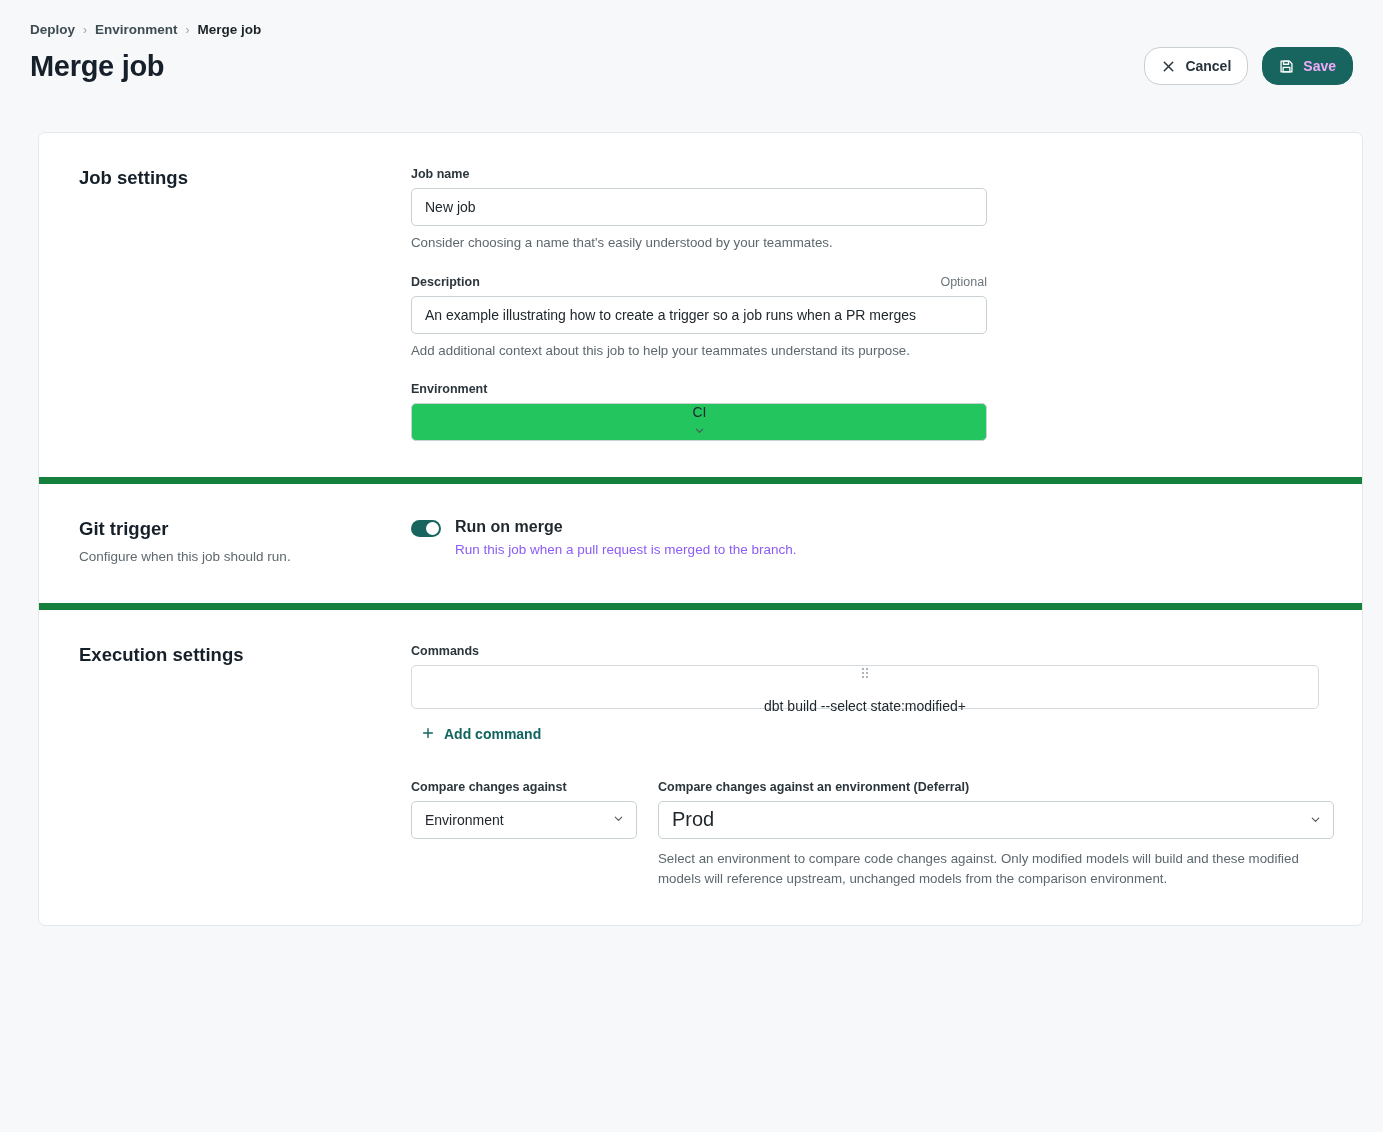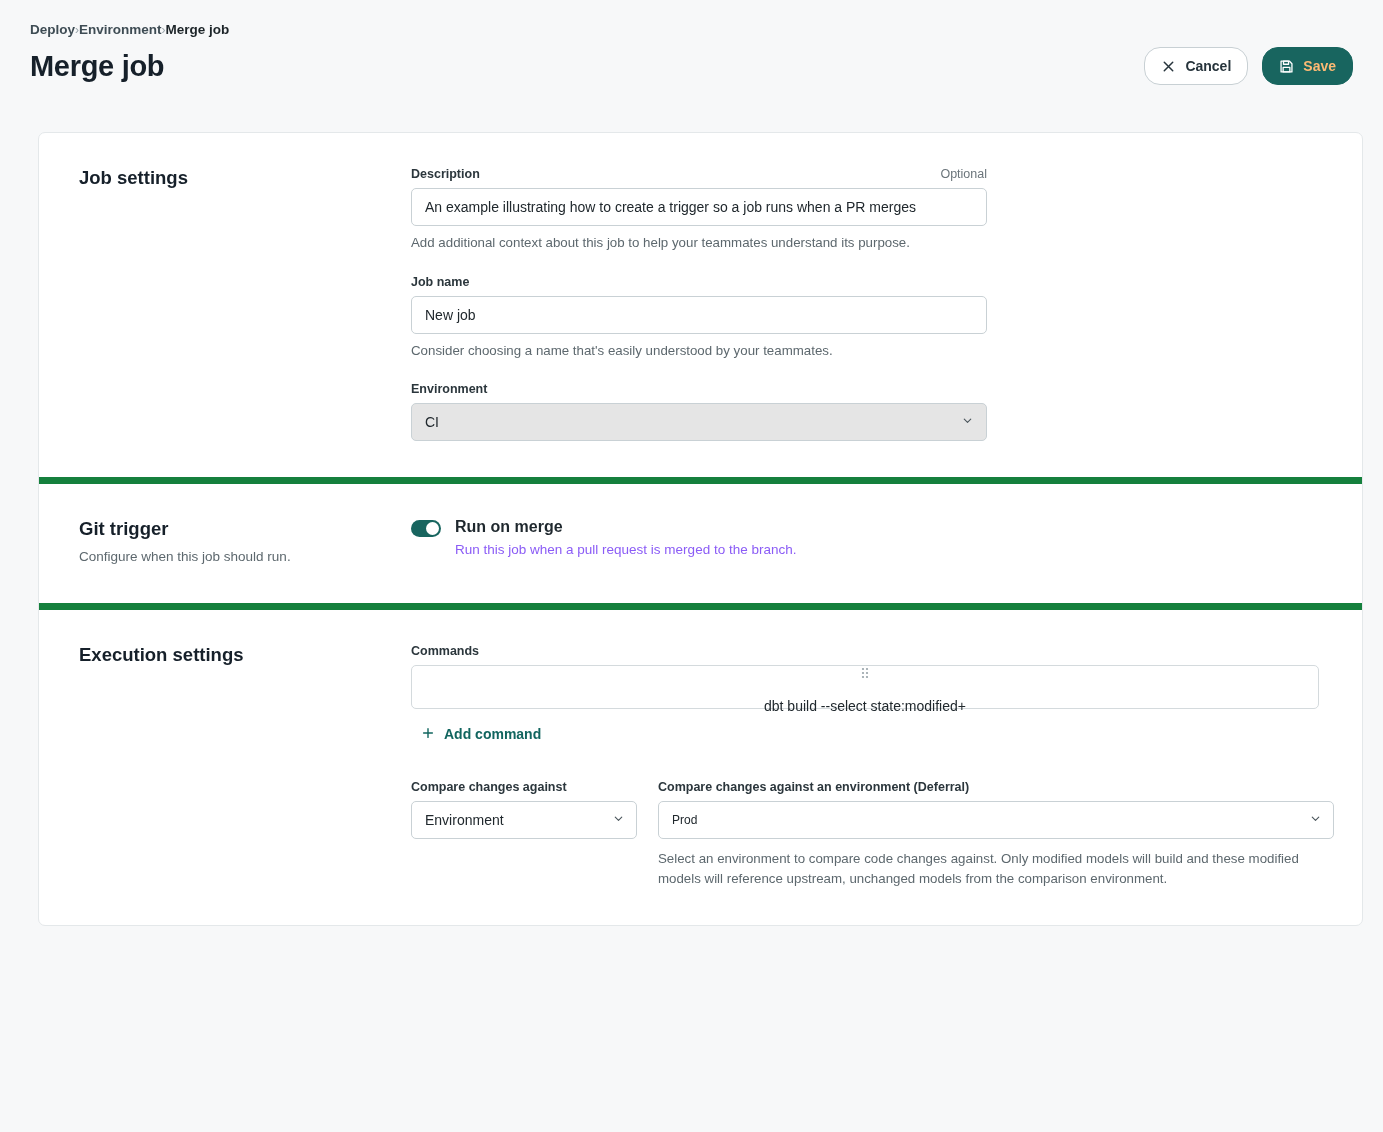--- a/index.html
+++ b/index.html
@@ -9,20 +9,21 @@
     background: #f7f8f9;
     font-family: "Liberation Sans", sans-serif;
     color: #232a2f;
     -webkit-font-smoothing: antialiased;
   }
   .page { width: 1383px; height: 1132px; position: relative; }
 
   
   .breadcrumb {
     display: flex; align-items: center;
+    gap: 8px;
     padding: 22px 30px 0 30px;
     font-size: 13.5px;
   }
   .breadcrumb a {
     color: #3e4c54; text-decoration: none; font-weight: 600;
   }
   .breadcrumb .crumb-current { color: #1c2428; font-weight: 700; }
   .breadcrumb .sep { color: #9aa5ab; font-size: 12px; line-height: 1; }
 
   
@@ -35,21 +36,21 @@
     margin: 0; color: #16202a;
   }
   .header-actions { display: flex; align-items: center; gap: 14px; }
   .btn {
     display: inline-flex; align-items: center; gap: 9px;
     height: 38px; padding: 0 16px;
     border-radius: 16px; font-size: 14px; font-weight: 600;
     cursor: pointer; border: 1px solid transparent; background: #fff;
   }
   .btn-secondary { border-color: #c8d0d4; color: #27343c; }
-  .btn-primary { background: #18655f; color: #fdba74; border-color: #18655f; }
+  .btn-primary { background: #18655f; color: #f0abfc; border-color: #18655f; }
   .btn svg { display: block; }
 
   
   .card {
     position: absolute; left: 38px; top: 132px;
     width: 1325px;
     background: #ffffff;
     border: 1px solid #e4e8ea;
     border-radius: 7px;
   }
@@ -80,23 +81,23 @@
     background: #fff; font-size: 14px; color: #20282d;
     padding: 0 13px;
     display: flex; align-items: center;
     font-family: "Liberation Sans", sans-serif;
   }
   .help-text {
     font-size: 13.3px; color: #5d686e; margin-top: 8px; line-height: 1.4;
   }
   .select {
     width: 576px; height: 38px;
-    border: 1px solid #c9d1d5; border-radius: 5px; background: #e5e5e5;
+    border: 1px solid #c9d1d5; border-radius: 5px; background: #22c55e;
     display: flex; align-items: center; justify-content: space-between;
-    padding: 0 12px 0 13px; font-size: 14px; color: #20282d;
+    padding: 0 12px 0 13px; font-size: 14px; color: #20282d; flex-direction: column;
   }
   .chev { color: #4b565c; }
 
   
   .toggle-row { display: flex; align-items: flex-start; gap: 14px; }
   .toggle {
     width: 30px; height: 17px; border-radius: 9px; background: #18655f;
     position: relative; flex: none; margin-top: 2px;
   }
   .toggle .knob {
@@ -131,21 +132,21 @@
   .select-sm {
     width: 226px; height: 38px;
     border: 1px solid #c9d1d5; border-radius: 5px; background: #fff;
     display: flex; align-items: center; justify-content: space-between;
     padding: 0 11px 0 13px; font-size: 14px; color: #20282d;
   }
   .select-lg {
     width: 676px; height: 38px;
     border: 1px solid #c9d1d5; border-radius: 5px; background: #fff;
     display: flex; align-items: center; justify-content: space-between;
-    padding: 0 11px 0 13px; font-size: 12px; color: #20282d;
+    padding: 0 11px 0 13px; font-size: 20px; color: #20282d;
   }
   .deferral-help {
     width: 676px; font-size: 13.3px; color: #5d686e; margin-top: 10px; line-height: 1.5;
   }
 
   
   .advanced {
     display: flex; align-items: flex-start;
     padding: 30px 40px 36px 40px;
     border-top: 1px solid #e6eaec;
@@ -195,33 +196,33 @@
   <div class="card">
 
     <div class="section">
       <div class="section-left">
         <h2 class="section-title">Job settings</h2>
       </div>
       <div class="section-right">
 
         <div class="field">
           <div class="field-label-row">
+            <span class="field-label">Job name</span>
+          </div>
+          <input class="input" type="text" value="New job" style="">
+          <div class="help-text">Consider choosing a name that's easily understood by your teammates.</div>
+        </div>
+
+        <div class="field">
+          <div class="field-label-row">
             <span class="field-label">Description</span>
             <span class="field-optional">Optional</span>
           </div>
           <input class="input" type="text" value="An example illustrating how to create a trigger so a job runs when a PR merges" style="">
           <div class="help-text">Add additional context about this job to help your teammates understand its purpose.</div>
-        </div>
-
-        <div class="field">
-          <div class="field-label-row">
-            <span class="field-label">Job name</span>
-          </div>
-          <input class="input" type="text" value="New job" style="">
-          <div class="help-text">Consider choosing a name that's easily understood by your teammates.</div>
         </div>
 
         <div class="field">
           <div class="field-label-row">
             <span class="field-label">Environment</span>
           </div>
           <div class="select">
             <span>CI</span>
             <span class="chev">
               <svg width="13" height="13" viewBox="0 0 16 16" fill="none" stroke="#4b565c" stroke-width="1.4" stroke-linecap="round" stroke-linejoin="round">

